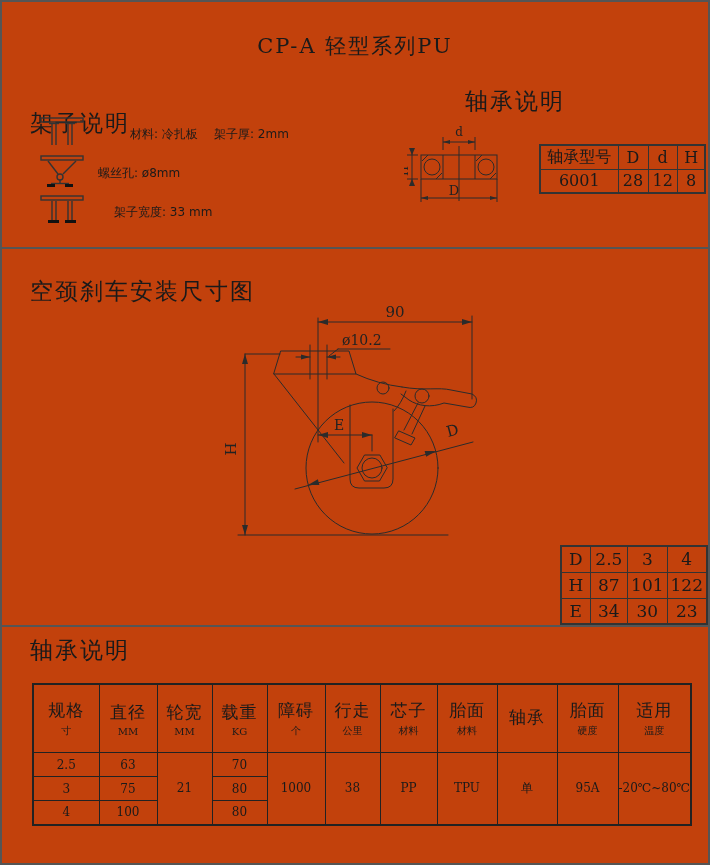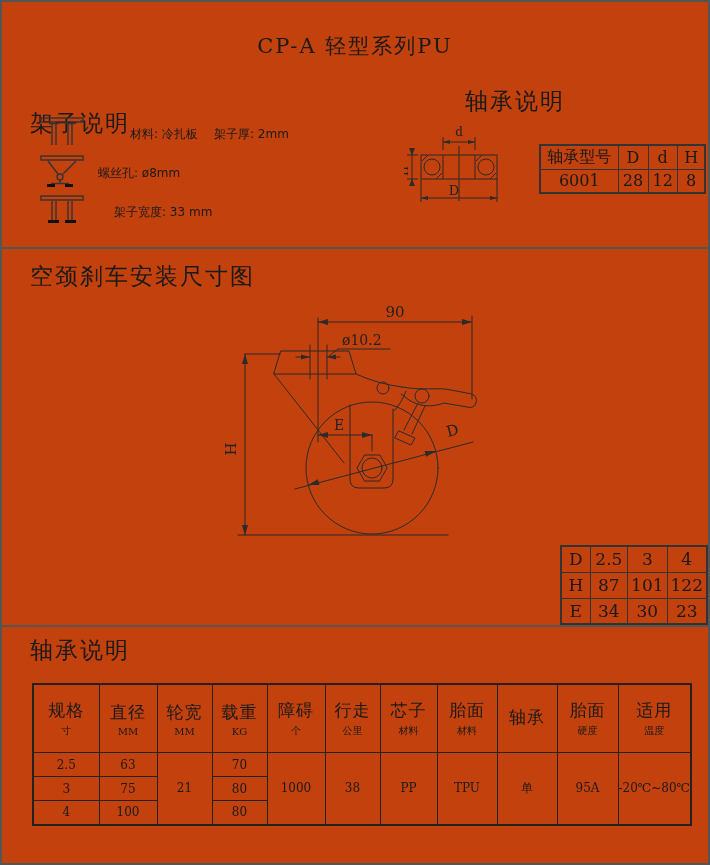--- a/index.html
+++ b/index.html
@@ -168,21 +168,21 @@
         <td>6001</td>
         <td>28</td>
         <td>12</td>
         <td>8</td>
       </tr>
     </tbody>
       </table>
   </div>
 
   <div class="section sec2">
-    <div class="sec-heading" style="left:28px; top:10px;">空颈刹车安装尺寸图</div>
+    <div class="sec-heading" style="left:28px; top:25px;">空颈刹车安装尺寸图</div>
 
     <div style="position:absolute; left:190px; top:36px;">
       <svg width="300" height="270" viewBox="0 0 300 270">
         <g stroke="#2b2b2b" fill="none" stroke-width="1" stroke-linejoin="round" stroke-linecap="round">
 
           <line x1="46" y1="248" x2="256" y2="248"></line>
 
           <line x1="53" y1="67" x2="53" y2="248"></line>
           <line x1="53" y1="67" x2="88" y2="67"></line>
 

